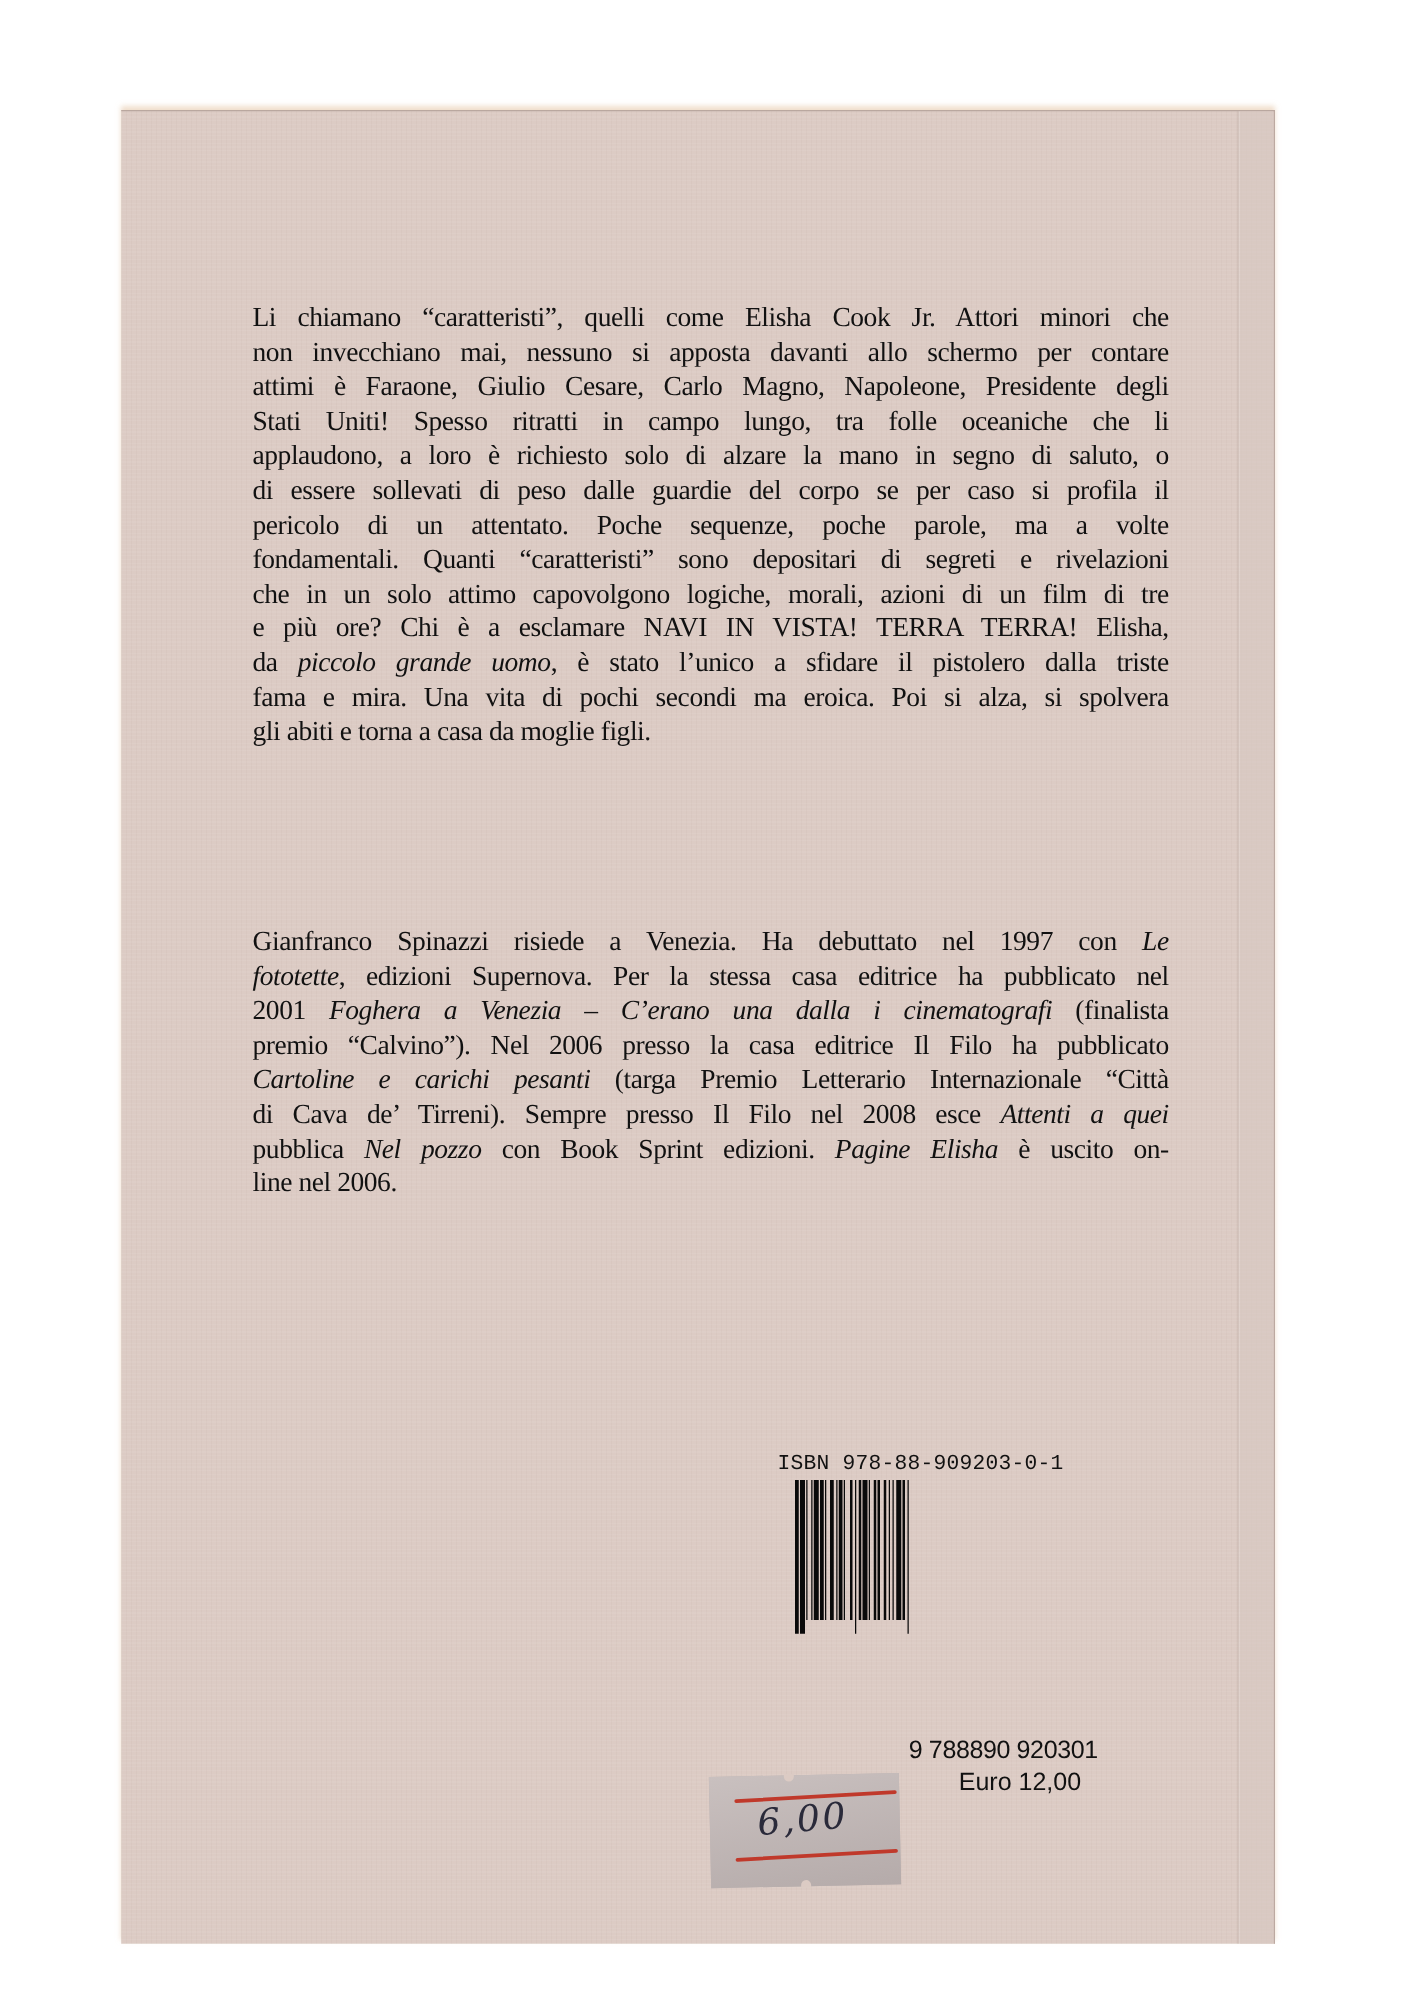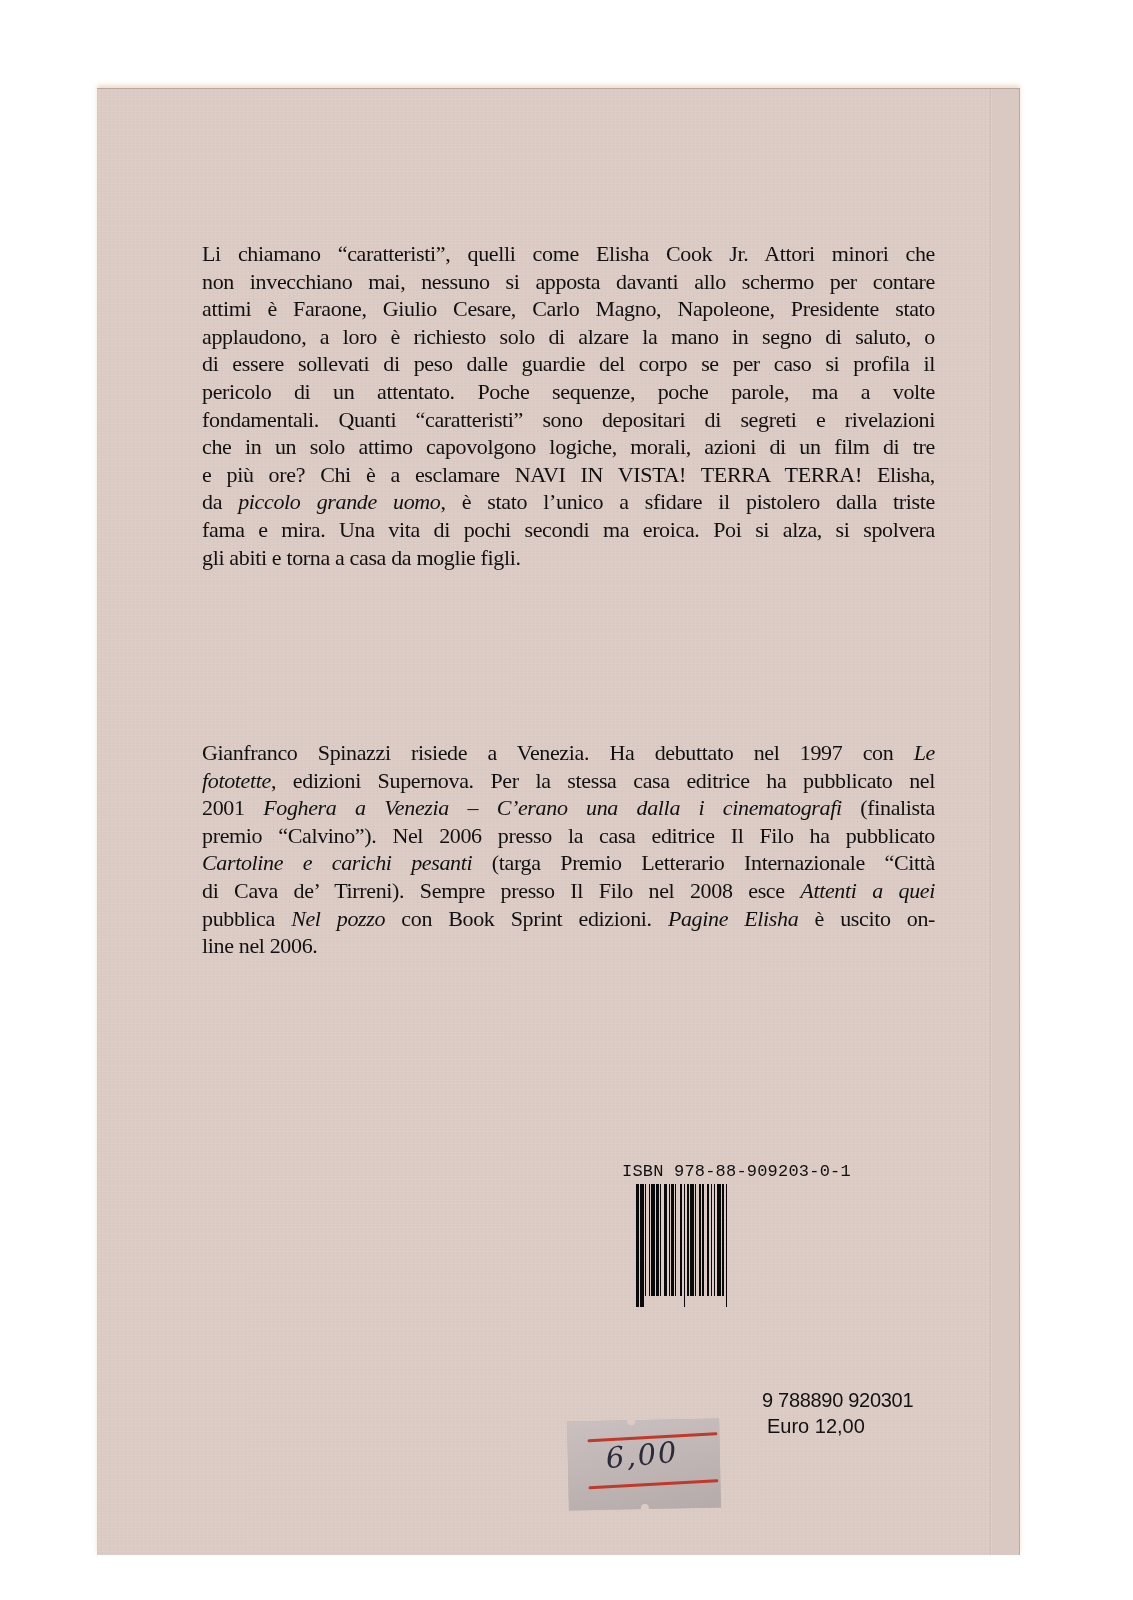--- a/index.html
+++ b/index.html
@@ -45,21 +45,21 @@
   }
   .barcode {
     position:relative; margin-left:17px; margin-top:3px; width:178px; height:123px;
     display:flex; align-items:flex-start;
   }
   .barcode span { display:block; background:#0a0a0a; height:112px; }
   .barcode span.g { height:123px; }
   .digits {
     position:absolute; left:727px; top:1389px;
     font-family:"Liberation Sans","DejaVu Sans",sans-serif; font-size:20px; color:#111;
-    white-space:nowrap; letter-spacing:-0.3px;margin-left:35px;
+    white-space:nowrap; letter-spacing:-0.3px;
   }
   .price-printed {
     position:absolute; left:767px; top:1415px;
     font-family:"Liberation Sans","DejaVu Sans",sans-serif; font-size:20px; color:#111;
     white-space:nowrap;
   }
   .sticker {
     position:absolute; left:568px; top:1420px; width:152px; height:89px;
     background:#bdb3b2;
     background-image:linear-gradient(170deg, #c9c0bf 0%, #b5abaa 100%);
@@ -87,21 +87,22 @@
 </head>
 <body>
 
 <div class="cover">
   <div class="spine-strip"></div>
   <div class="spine-crease"></div>
 
   <div class="text-block blurb" id="blurb">
       <span class="line"><span>Li chiamano “caratteristi”, quelli come Elisha Cook Jr. Attori minori che</span></span>
       <span class="line"><span>non invecchiano mai, nessuno si apposta davanti allo schermo per contare</span></span>
-      <span class="line"><span>attimi è Faraone, Giulio Cesare, Carlo Magno, Napoleone, Presidente stato</span></span>
+      <span class="line"><span>attimi è Faraone, Giulio Cesare, Carlo Magno, Napoleone, Presidente degli</span></span>
+      <span class="line"><span>Stati Uniti! Spesso ritratti in campo lungo, tra folle oceaniche che li</span></span>
       <span class="line"><span>applaudono, a loro è richiesto solo di alzare la mano in segno di saluto, o</span></span>
       <span class="line"><span>di essere sollevati di peso dalle guardie del corpo se per caso si profila il</span></span>
       <span class="line"><span>pericolo di un attentato. Poche sequenze, poche parole, ma a volte</span></span>
       <span class="line"><span>fondamentali. Quanti “caratteristi” sono depositari di segreti e rivelazioni</span></span>
       <span class="line"><span>che in un solo attimo capovolgono logiche, morali, azioni di un film di tre</span></span>
       <span class="line"><span>e più ore? Chi è a esclamare NAVI IN VISTA! TERRA TERRA! Elisha,</span></span>
       <span class="line"><span>da </span><i>piccolo grande uomo</i><span>, è stato l’unico a sfidare il pistolero dalla triste</span></span>
       <span class="line"><span>fama e mira. Una vita di pochi secondi ma eroica. Poi si alza, si spolvera</span></span>
       <span class="line last"><span>gli abiti e torna a casa da moglie figli.</span></span>
     </div>

